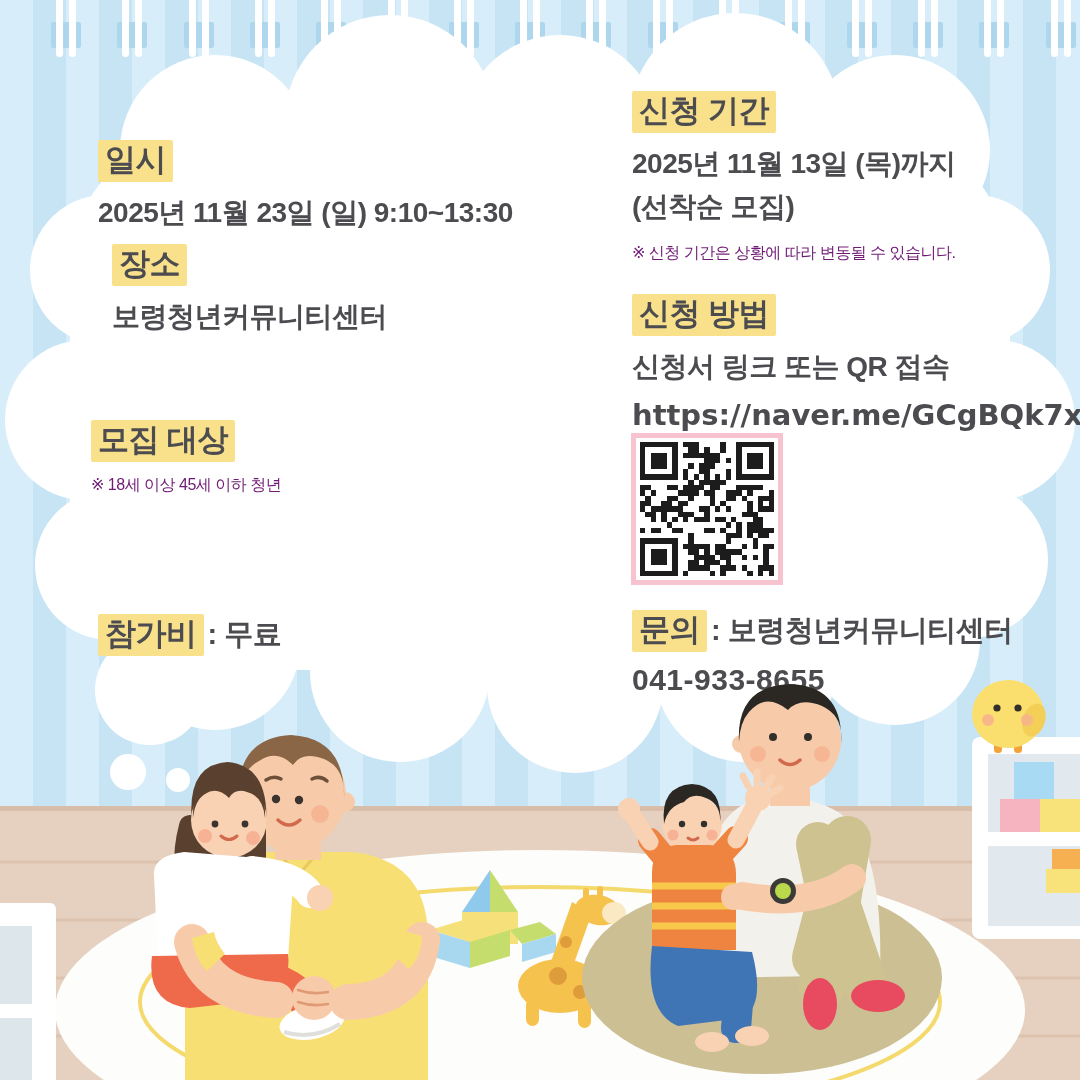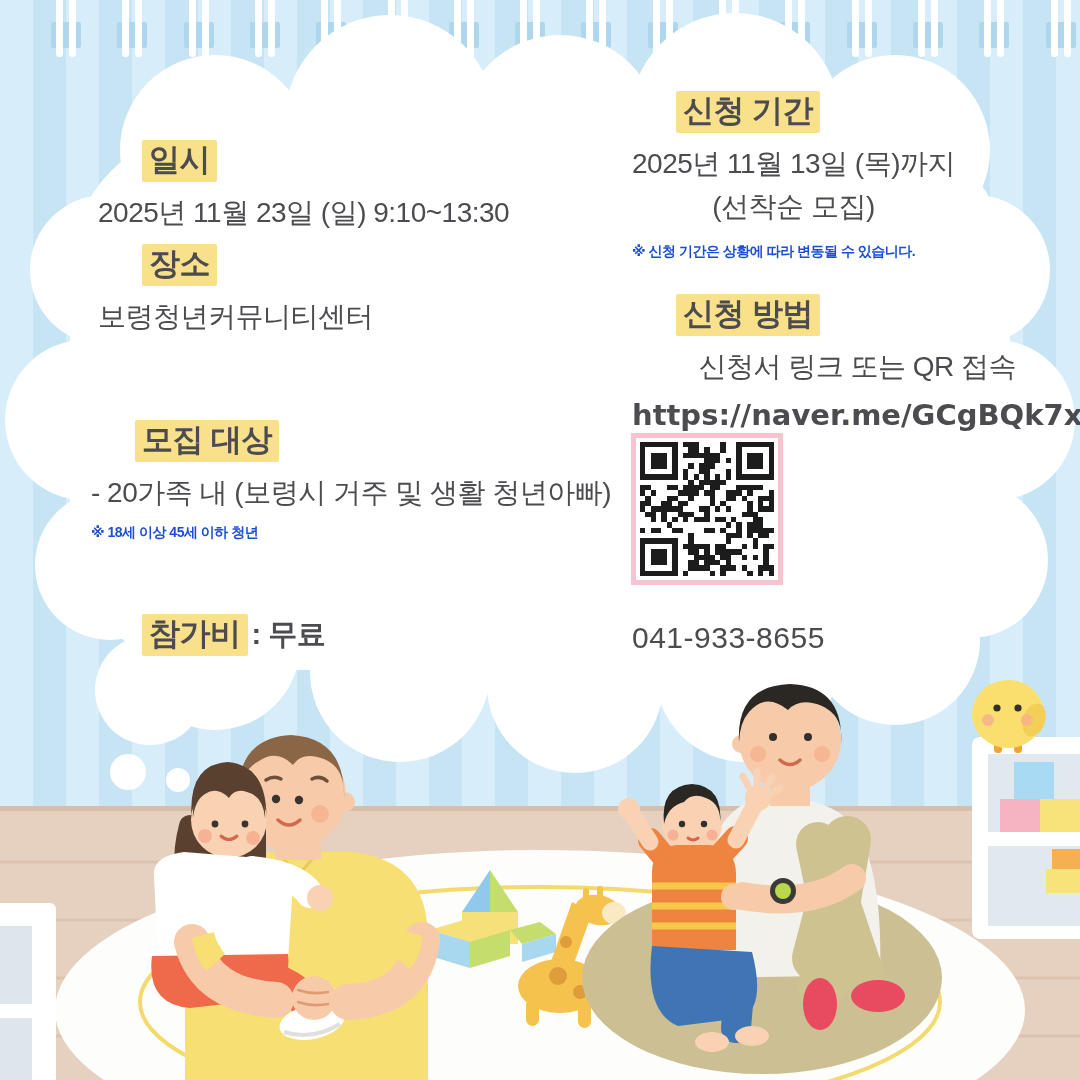--- a/index.html
+++ b/index.html
@@ -22,29 +22,28 @@
   .ring::before{left:5px;}
   .ring::after{right:5px;}
   .cloud,.scene{position:absolute;left:0;top:0;}
   .scene{pointer-events:none;}
   
   .sec{position:absolute;white-space:nowrap;z-index:2;}
   .hl{
     display:inline-block;background:#f9e18c;color:#4c4c50;
     font-size:31px;font-weight:800;line-height:1.25;padding:1px 7px 2px;border-radius:2px;
     letter-spacing:-0.5px;
-    margin-left:44px;
   }
-  .val{font-size:28px;font-weight:400;letter-spacing:-0.5px;line-height:1.3;margin-top:13px;text-align:center;}
+  .val{font-size:28px;font-weight:700;letter-spacing:-0.5px;line-height:1.3;margin-top:13px;}
   .val + .val{margin-top:7px;}
-  .note{font-size:14px;font-weight:700;letter-spacing:-0.5px;margin-top:13px;color:#1d4ed8;}
+  .note{font-size:16px;font-weight:400;letter-spacing:-0.5px;margin-top:13px;color:#701a75;}
   .row{display:flex;align-items:center;gap:4px;}
   .after{font-size:29px;font-weight:600;letter-spacing:-0.5px;}
   .url{font-size:29px;font-weight:600;letter-spacing:0;margin-top:13px;font-family:"DejaVu Sans",sans-serif;}
-  .phone{font-size:30px;font-weight:400;letter-spacing:0.5px;margin-top:11px;}
+  .phone{font-size:30px;font-weight:700;letter-spacing:0.5px;margin-top:11px;}
   
   .qr-box{
     position:absolute;left:631px;top:433px;width:152px;height:152px;z-index:2;
     background:#ffffff;border:5px solid #f6c3cf;box-sizing:border-box;padding:4px;
   }
   .qr-box svg{display:block;width:134px;height:134px;}
 </style>
 </head>
 <body>
 
@@ -93,28 +92,27 @@
       <circle cx="128" cy="772" r="18"></circle>
         <circle cx="178" cy="780" r="12"></circle>
     </g>
   </svg>
 
   <div class="sec" style="left:98px;top:140px">
     <span class="hl">일시</span>
     <div class="val">2025년 11월 23일 (일) 9:10~13:30</div>
   </div>
 
-  <div class="sec" style="left:98px;top:244px">
+  <div class="sec" style="left:112px;top:244px">
     <span class="hl">장소</span>
     <div class="val">보령청년커뮤니티센터</div>
   </div>
 
   <div class="sec" style="left:91px;top:420px">
     <span class="hl">모집 대상</span>
-    <div class="val">- 20가족 내 (보령시 거주 및 생활 청년아빠)</div>
     <div class="note">※ 18세 이상 45세 이하 청년</div>
   </div>
 
   <div class="sec" style="left:98px;top:614px">
     <div class="row">
       <span class="hl">참가비</span>
       <span class="after"> : 무료</span>
     </div>
   </div>
 
@@ -349,20 +347,24 @@
           <rect x="78" y="144" width="6" height="6"></rect>
           <rect x="90" y="144" width="6" height="6"></rect>
           <rect x="120" y="144" width="6" height="6"></rect>
           <rect x="132" y="144" width="6" height="6"></rect>
           <rect x="144" y="144" width="6" height="6"></rect>
         </g>
       </svg>
   </div>
 
   <div class="sec" style="left:632px;top:610px">
+    <div class="row">
+      <span class="hl">문의</span>
+      <span class="after"> : 보령청년커뮤니티센터</span>
+    </div>
     <div class="phone">041-933-8655</div>
   </div>
 
   <svg class="scene" width="1080" height="1080" viewBox="0 0 1080 1080" style="z-index:3">
 
     <g>
       <rect x="0" y="808" width="1080" height="272" fill="#e6d0bf"></rect>
       <rect x="0" y="806" width="1080" height="5" fill="#d8bda9"></rect>
       <g stroke="#dcc3b0" stroke-width="3">
         <line x1="0" y1="862" x2="1080" y2="862"></line>

